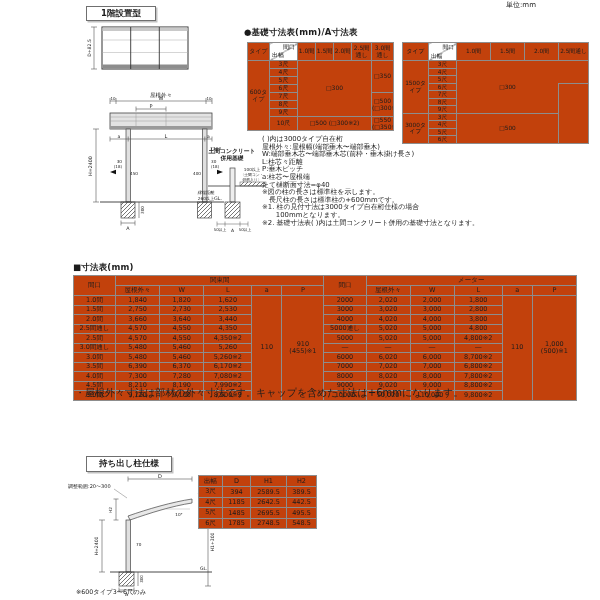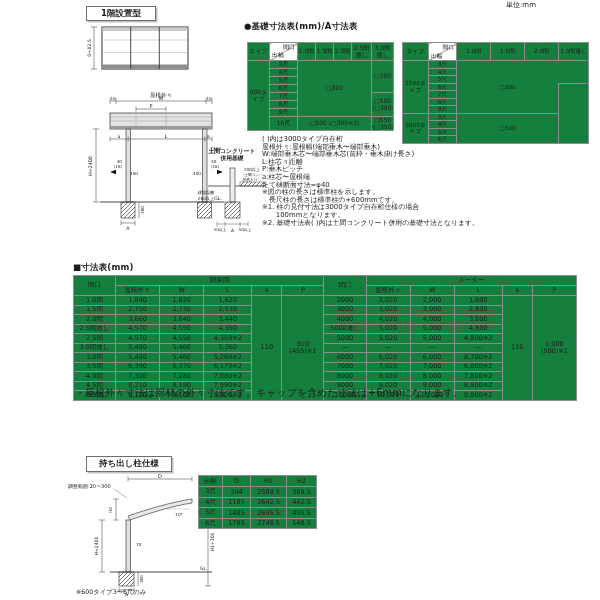--- a/index.html
+++ b/index.html
@@ -2,21 +2,21 @@
 <html><head>
 <meta charset="utf-8">
 <style>
   html,body{margin:0;padding:0;background:#fff}
   .page{position:relative;width:600px;height:600px;background:#fff;overflow:hidden;
         font-family:"DejaVu Sans","Liberation Sans",sans-serif;color:#1c1c1c;}
   .abs{position:absolute}
   .tbox{border:1px solid #6f6f6f;box-shadow:1.5px 1.5px 0 #c2c2c2;background:#fff;
         display:flex;align-items:center;justify-content:center;font-weight:bold;font-size:8.5px}
   .stitle{font-weight:bold;font-size:8.5px;letter-spacing:.2px}
-  table{border-collapse:collapse;background:#15803d;table-layout:fixed}
+  table{border-collapse:collapse;background:#c2410c;table-layout:fixed}
   td,th{border:1px solid #8d8d8d;text-align:center;vertical-align:middle;padding:0;font-weight:normal;overflow:hidden}
   .ft{font-size:6px;line-height:1.12}
   .ft th{height:17px}
   .ftr{font-size:5.8px;line-height:1.1}
   .ftr th{height:17px}
   .ftr td{height:6.5px}
   .diag{position:relative;background:linear-gradient(to bottom right,#fff calc(50% - .5px),#8d8d8d calc(50% - .5px),#8d8d8d calc(50% + .5px),#fff calc(50% + .5px))}
   .diag .tr{position:absolute;top:1px;right:2px}
   .diag .bl{position:absolute;bottom:1px;left:2px}
   .noL{border-left:none!important}
@@ -135,21 +135,21 @@
     <line x1="25" y1="78" x2="56" y2="78" stroke="#555" stroke-width="0.5"></line>
     <line x1="25" y1="75.5" x2="25" y2="80.5" stroke="#555" stroke-width="0.5"></line>
     <line x1="33" y1="75.5" x2="33" y2="80.5" stroke="#555" stroke-width="0.5"></line>
     <line x1="48" y1="75.5" x2="48" y2="80.5" stroke="#555" stroke-width="0.5"></line>
     <line x1="56" y1="75.5" x2="56" y2="80.5" stroke="#555" stroke-width="0.5"></line>
     <text x="28" y="85" font-size="3.8" text-anchor="middle">50以上</text>
     <text x="40.5" y="85.5" font-size="4.5" text-anchor="middle">A</text>
     <text x="53" y="85" font-size="3.8" text-anchor="middle">50以上</text>
   </svg>
 
-  <div class="abs stitle" style="left:244px;top:21px">●基礎寸法表(mm)/A寸法表</div>
+  <div class="abs stitle" style="left:244px;top:27px">●基礎寸法表(mm)/A寸法表</div>
 
   <table class="ft abs" style="left:247px;top:42px;width:146px">
     <colgroup>
         <col style="width:22px">
         <col style="width:28px">
         <col style="width:18px">
         <col style="width:18px">
         <col style="width:18px">
         <col style="width:20px">
         <col style="width:22px">

